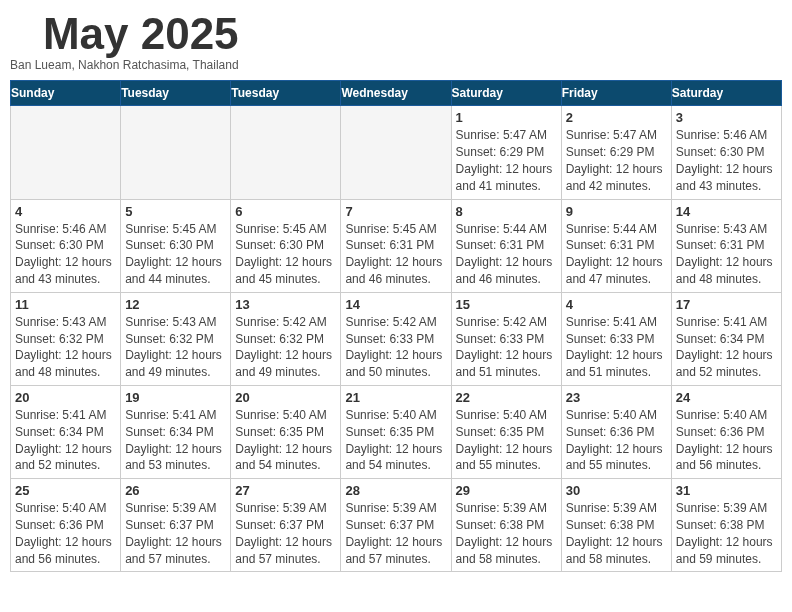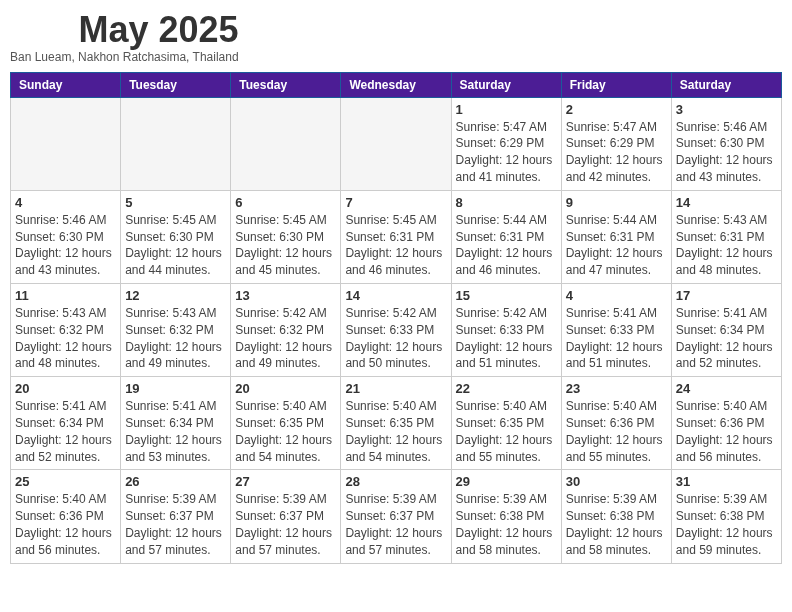--- a/index.html
+++ b/index.html
@@ -37,38 +37,38 @@
     }
     .logo-icon {
       width: 28px;
       height: 28px;
       margin-right: 2px;
     }
     .title-block {
       text-align: right;
     }
     .month-title {
-      font-size: 36px;
+      font-size: 44px;
       font-weight: bold;
       color: #333;
       line-height: 1.1;
     }
     .location-title {
       font-size: 12px;
       color: #555;
     }
     table {
       width: 100%;
       border-collapse: collapse;
       font-size: 11px;
     }
     thead tr th {
-      background: #4c1d95;
+      background: #0c4a6e;
       color: #fff;
-      padding: 5px 8px;
+      padding: 5px 0;
       text-align: left;
       font-size: 12px;
       font-weight: bold;
       border: 1px solid #1a5a9a;
     }
     tbody tr td {
       border: 1px solid #ccc;
       vertical-align: top;
       padding: 4px;
       width: 14.28%;

